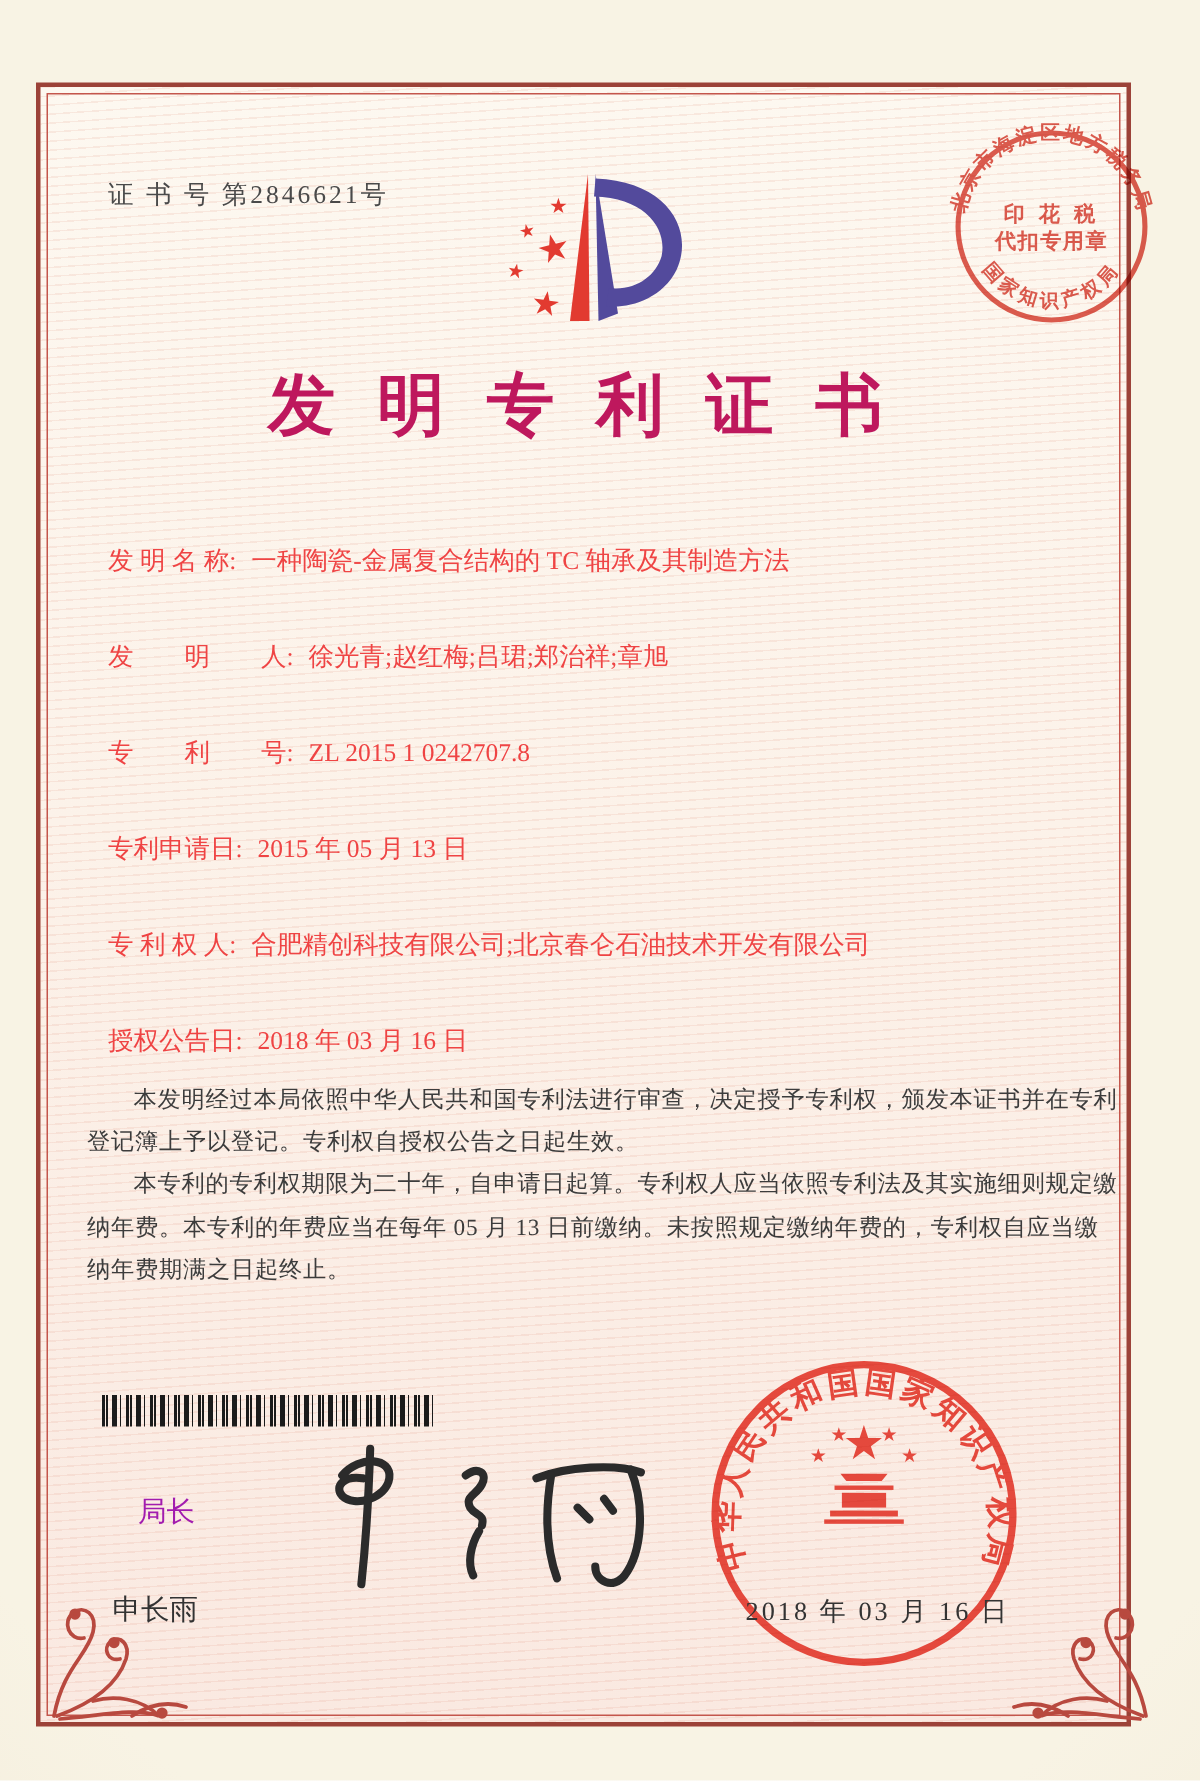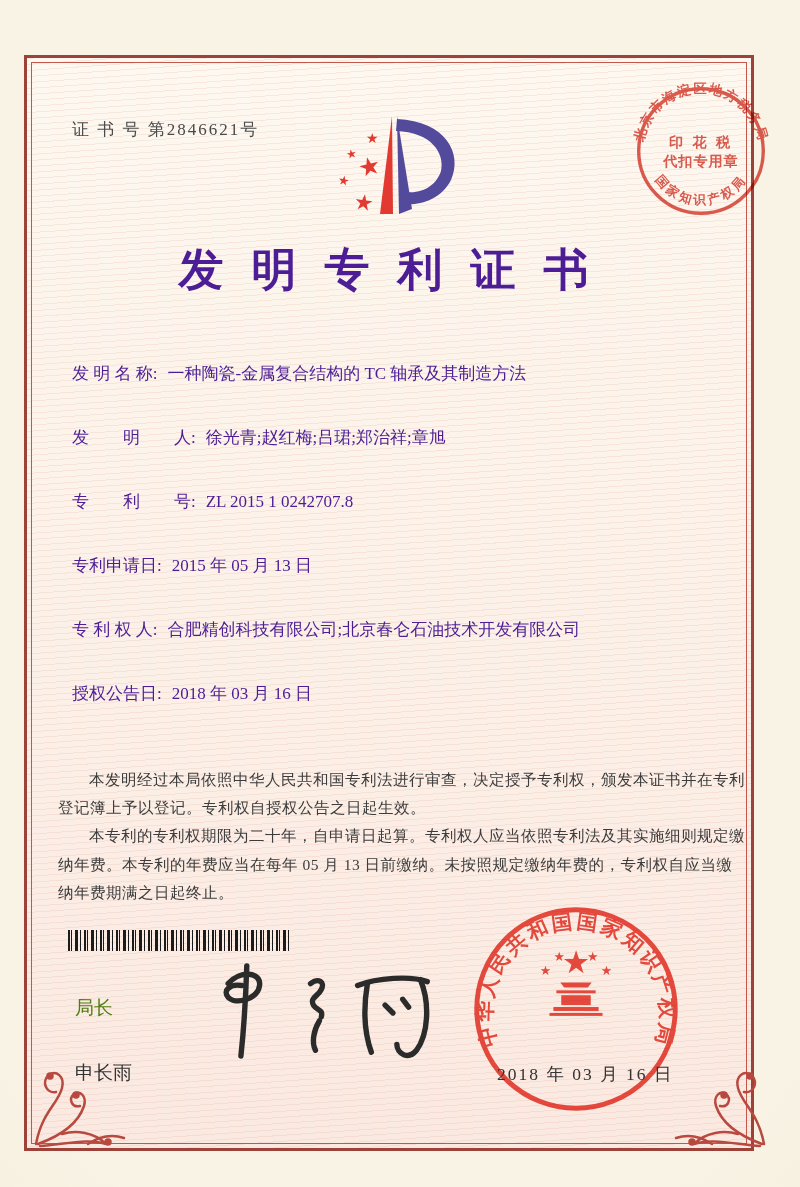--- a/index.html
+++ b/index.html
@@ -21,41 +21,41 @@
     content:"";position:absolute;inset:4px;border:1px solid #c4564c;pointer-events:none;
   }
   
   .cert-no{
     position:absolute;left:72px;top:118px;font-size:17px;color:#4a4a4a;letter-spacing:2px;
   }
   .logo{position:absolute;left:330px;top:92px;width:150px;height:135px;}
   .logo .star{position:absolute;color:#e23a30;line-height:1;}
   .title{
     position:absolute;left:0;top:240px;width:767px;text-align:center;
-    font-size:45px;font-weight:700;color:#4c1d95;letter-spacing:28px;padding-left:28px;box-sizing:border-box;
+    font-size:45px;font-weight:700;color:#be185d;letter-spacing:28px;padding-left:28px;box-sizing:border-box;
   }
   
   .fields{position:absolute;left:72px;top:362px;width:630px;}
-  .frow{display:flex;align-items:center;margin-bottom:40px;font-size:17px;color:#4c1d95;line-height:24px;}
+  .frow{display:flex;align-items:center;margin-bottom:40px;font-size:17px;color:#ef4444;line-height:24px;}
   .flabel{white-space:pre;flex:0 0 auto;margin-right:10px;}
   .fvalue{flex:1 1 auto;font-family:Liberation Serif, serif;}
   
-  .body-text{position:absolute;left:58px;top:720px;width:688px;font-size:15.5px;color:#3c3c3c;margin-top:46px;}
+  .body-text{position:absolute;left:58px;top:720px;width:688px;font-size:15.5px;color:#3c3c3c;}
   .body-text p{margin:0;text-indent:2em;line-height:1.82;letter-spacing:0.5px;}
   
   .barcode{
     position:absolute;left:68px;top:930px;width:222px;height:21px;
     background:repeating-linear-gradient(90deg,
       #1b1b1b 0 2px, transparent 2px 3px,
       #1b1b1b 3px 4px, transparent 4px 7px,
       #1b1b1b 7px 10px, transparent 10px 12px,
       #1b1b1b 12px 13px, transparent 13px 16px);
   }
   
-  .signer-title{position:absolute;left:75px;top:995px;font-size:19px;color:#4d7c0f;font-family:Liberation Mono, monospace;}
+  .signer-title{position:absolute;left:92px;top:995px;font-size:19px;color:#a21caf;font-family:Liberation Mono, monospace;}
   .signer-name{position:absolute;left:75px;top:1060px;font-size:19px;color:#333;font-family:"Liberation Sans","DejaVu Sans",sans-serif;}
   .signature{position:absolute;left:185px;top:955px;width:255px;height:115px;}
   
   .tax-seal{position:absolute;left:628px;top:78px;width:146px;height:146px;mix-blend-mode:multiply;opacity:.92;}
   .office-seal{position:absolute;left:463px;top:896px;width:226px;height:226px;mix-blend-mode:multiply;opacity:.95;}
   .issue-date{position:absolute;left:497px;top:1062px;font-size:17.5px;color:#333;letter-spacing:2px;z-index:5;}
   
   .flourish{position:absolute;width:110px;height:118px;}
   .flourish.left{left:28px;top:1032px;}
   .flourish.right{left:662px;top:1032px;transform:scaleX(-1);}

